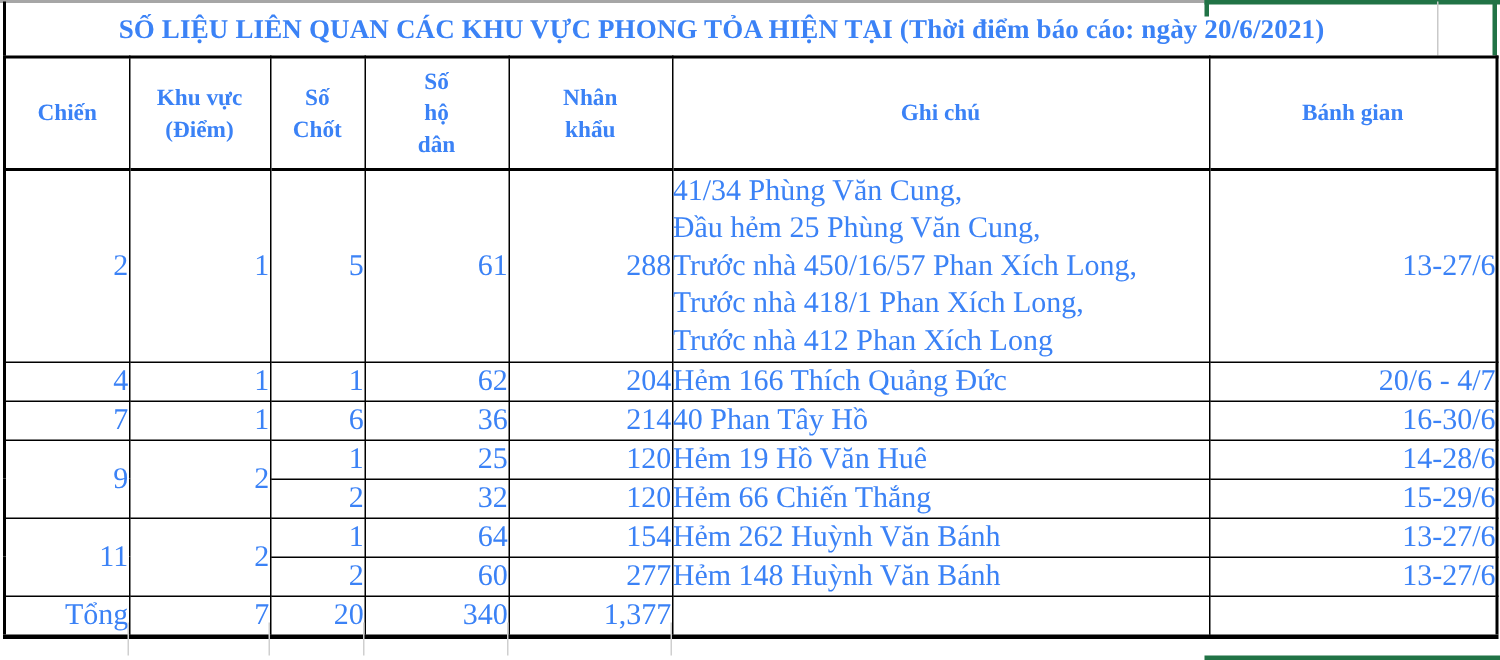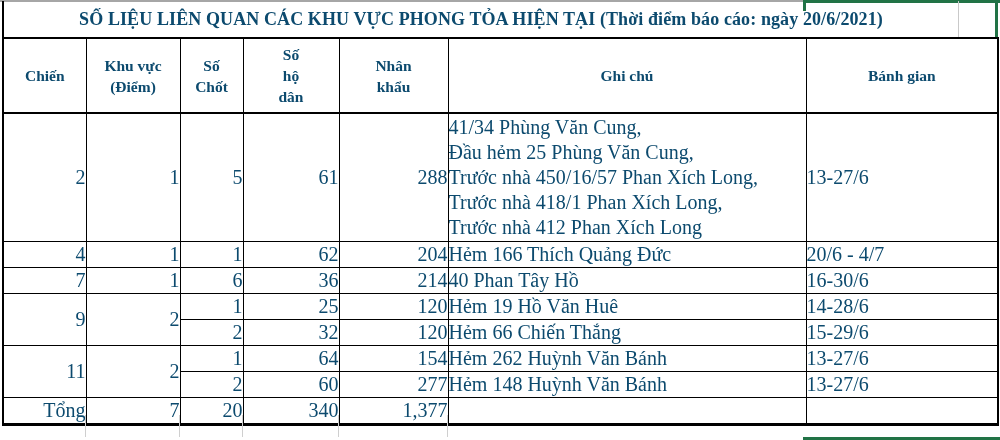--- a/index.html
+++ b/index.html
@@ -1,18 +1,18 @@
 <!DOCTYPE html>
 <html><head>
 <meta charset="utf-8">
 <style>
   html,body { margin:0; padding:0; background:#fff; }
   .stage {
     position:relative; width:1000px; height:440px; background:#ffffff;
-    font-family:"Liberation Serif", serif; color:#0c4a6e; overflow:hidden;
+    font-family:"Liberation Serif", serif; color:#3b82f6; overflow:hidden;
   }
 
   
   .top-gray-line   { position:absolute; left:0;   top:0;   width:803px; height:1.5px; background:#a6a6a6; }
   .sel-top         { position:absolute; left:803px; top:0; width:197px; height:2.5px; background:#217346; }
   .sel-left-stub   { position:absolute; left:803px; top:0; width:2.5px; height:11px;  background:#217346; }
   .sel-right       { position:absolute; left:995px; top:0; width:3px;   height:37px;  background:#217346; }
   .title-gridline  { position:absolute; left:958px; top:1px; width:1px; height:36px;  background:#c9c9c9; }
   .sel-bottom      { position:absolute; left:803px; top:436.5px; width:197px; height:3.5px; background:#217346; }
   .grid-v          { position:absolute; top:415px; height:22px; width:1px; background:#cfcfcf; }
@@ -34,21 +34,21 @@
   }
   table.main th, table.main td { border:1.5px solid #000; overflow:hidden; }
   table.main thead th {
     border-bottom:2px solid #000;
     font-weight:bold; font-size:15.5px; line-height:21px;
     text-align:center; vertical-align:middle; white-space:pre-line; padding:0;
   }
   table.main td { font-size:20px; line-height:25px; vertical-align:middle; padding:0; }
   td.num  { text-align:right;  padding-right:8px; }
   td.note { text-align:left;   padding-left:4px;  white-space:pre-line; }
-  td.time { text-align:left;margin-top:36px; }
+  td.time { text-align:right;margin-top:36px; }
   tr.total-row td { font-weight:normal; }
 
   tr.h-header { height:75px; }
   tr.h-r1     { height:128px; }
   tr.h-r2     { height:26px; }
   tr.h-r3     { height:26px; }
   tr.h-r4     { height:24px; }
   tr.h-r5     { height:25px; }
   tr.h-r6     { height:25px; }
   tr.h-r7     { height:25px; }

